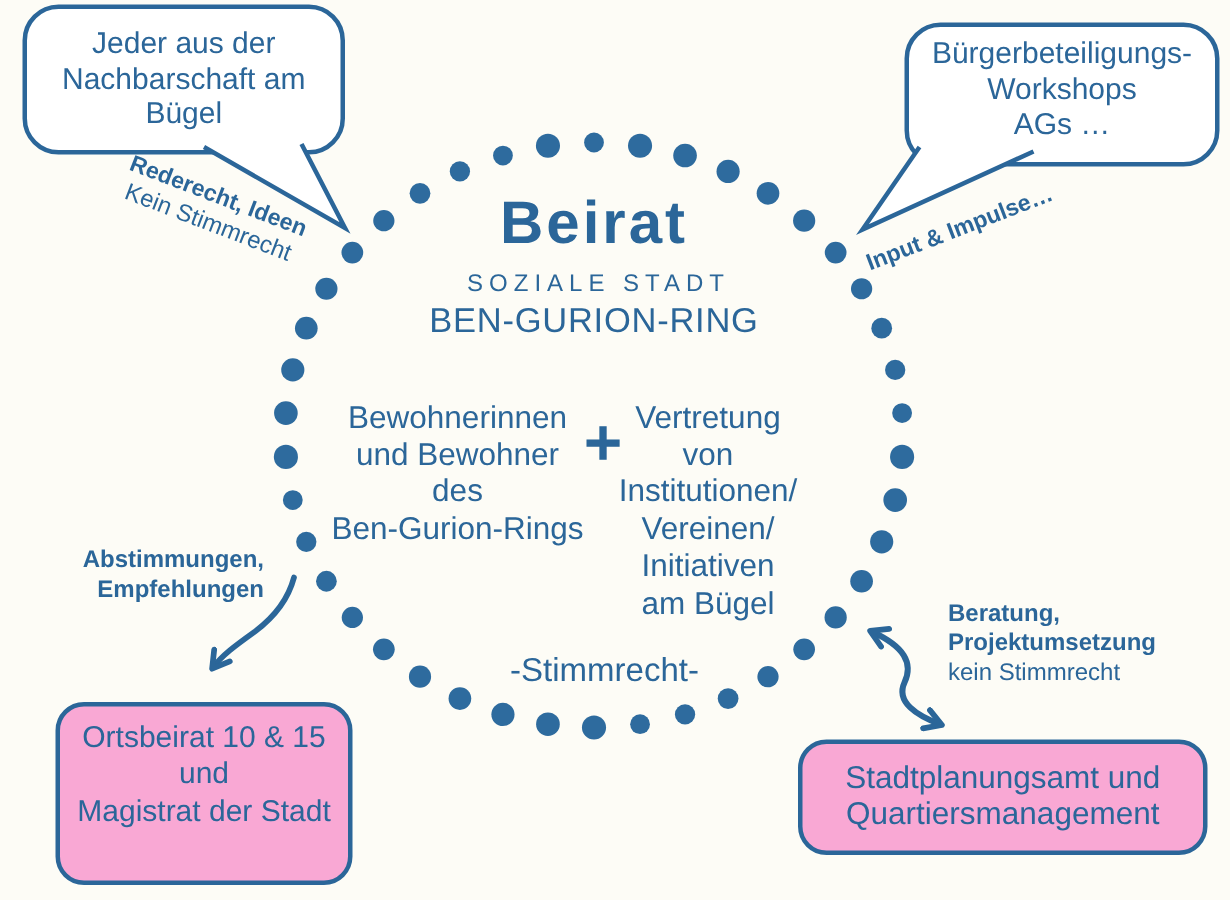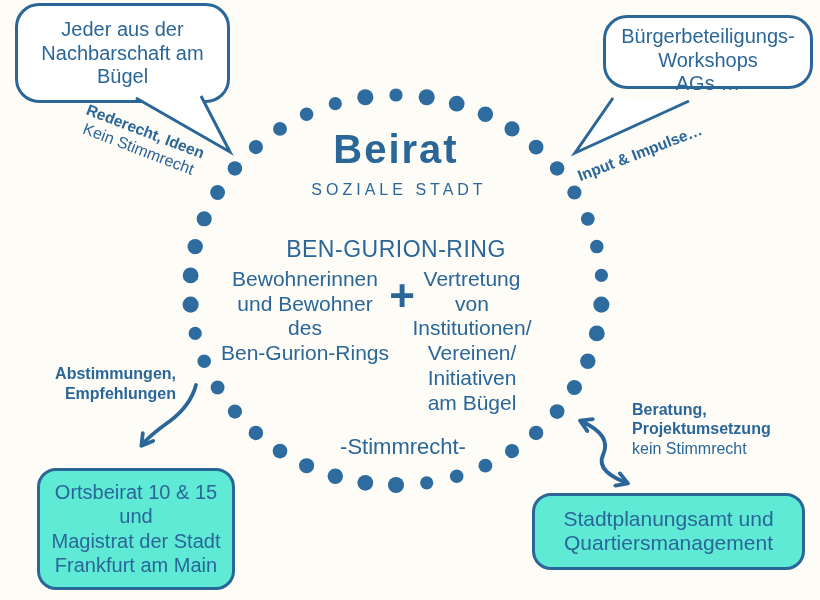--- a/index.html
+++ b/index.html
@@ -7,32 +7,32 @@
     --dot:#2e6b9e;
     --bg:#fdfcf6;
   }
   html,body{margin:0;padding:0;}
   body{font-family:"Liberation Sans",sans-serif;background:var(--bg);}
   .stage{position:relative;width:820px;height:600px;background:var(--bg);overflow:hidden;padding-left:16px;}
 
   .bubble{position:absolute;background:#fff;border:3px solid var(--accent);border-radius:24px;
           text-align:center;color:var(--accent);font-size:20px;line-height:23.5px;z-index:1;box-sizing:border-box;}
   .bubble-tl{left:15px;top:3px;width:215px;height:100px;padding-top:12px;}
-  .bubble-tr{left:603px;top:15px;width:210px;height:74px;padding-top:7px;}
+  .bubble-tr{left:603px;top:15px;width:210px;height:96px;padding-top:7px;}
 
-  .box{position:absolute;background:#5eead4;border:3.5px solid var(--accent);border-radius:19px;
+  .box{position:absolute;background:#f9a8d4;border:3.5px solid var(--accent);border-radius:19px;
        text-align:center;color:var(--accent);z-index:1;box-sizing:border-box;}
   .box-bl{left:37px;top:468px;width:198px;height:122px;font-size:20px;line-height:24.4px;padding-top:9px;}
   .box-br{left:532px;top:493px;width:273px;height:77px;font-size:21px;line-height:24px;padding-top:11px;}
 
   .ctext{position:absolute;color:var(--accent);text-align:center;transform:translateX(-50%);
          z-index:2;white-space:nowrap;}
   .c-title{left:396px;top:126px;font-size:40px;font-weight:bold;letter-spacing:2px;line-height:46px;}
   .c-sub1{left:399px;top:179px;font-size:16px;letter-spacing:4px;line-height:22px;}
-  .c-sub2{left:396px;top:201px;font-size:23px;letter-spacing:0.5px;line-height:24px;margin-top:36px;}
+  .c-sub2{left:396px;top:201px;font-size:23px;letter-spacing:0.5px;line-height:24px;}
   .c-left{left:305px;top:267px;font-size:21px;line-height:24.7px;}
   .c-right{left:472px;top:267px;font-size:21px;line-height:24.7px;}
   .c-plus{left:402px;top:274px;font-size:44px;font-weight:bold;line-height:44px;}
   .c-vote{left:403px;top:436px;font-size:22px;line-height:22px;}
 
   .rlabel{position:absolute;color:var(--accent);z-index:6;font-size:16px;line-height:19px;}
   .label-tl{left:62px;top:121px;width:160px;text-align:center;transform:rotate(21deg);}
   .label-tl .b{font-weight:bold;font-size:15.5px;}
   .label-tr{left:573px;top:138px;width:160px;font-weight:bold;font-size:15.5px;transform:rotate(-21deg);}
   .label-bl{left:40px;top:364px;width:136px;text-align:right;font-weight:bold;line-height:19.5px;}
@@ -55,21 +55,20 @@
   <div class="bubble bubble-tr">
     <div>Bürgerbeteiligungs-</div>
     <div>Workshops</div>
     <div>AGs …</div>
   </div>
 
   <div class="box box-bl">
     <div>Ortsbeirat 10 &amp; 15</div>
     <div>und</div>
     <div>Magistrat der Stadt</div>
-    <div>Frankfurt am Main</div>
   </div>
 
   <div class="box box-br">
     <div>Stadtplanungsamt und</div>
     <div>Quartiersmanagement</div>
   </div>
 
   <div class="ctext c-title">Beirat</div>
   <div class="ctext c-sub1">SOZIALE STADT</div>
   <div class="ctext c-sub2">BEN-GURION-RING</div>

